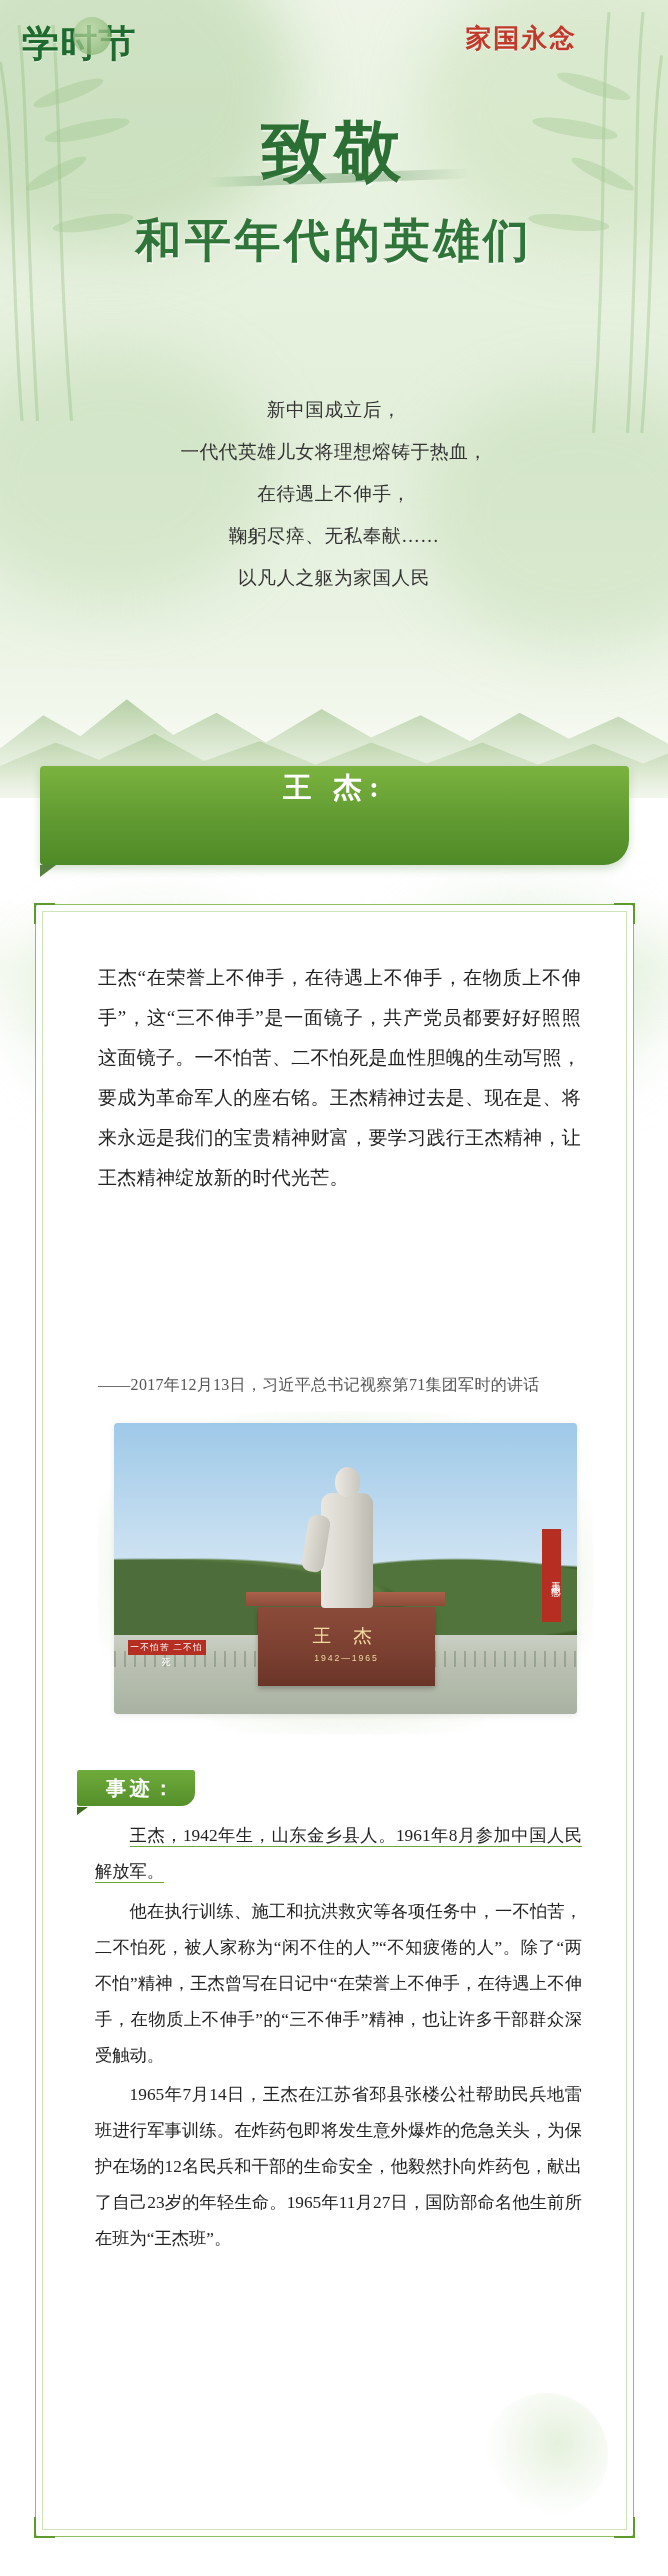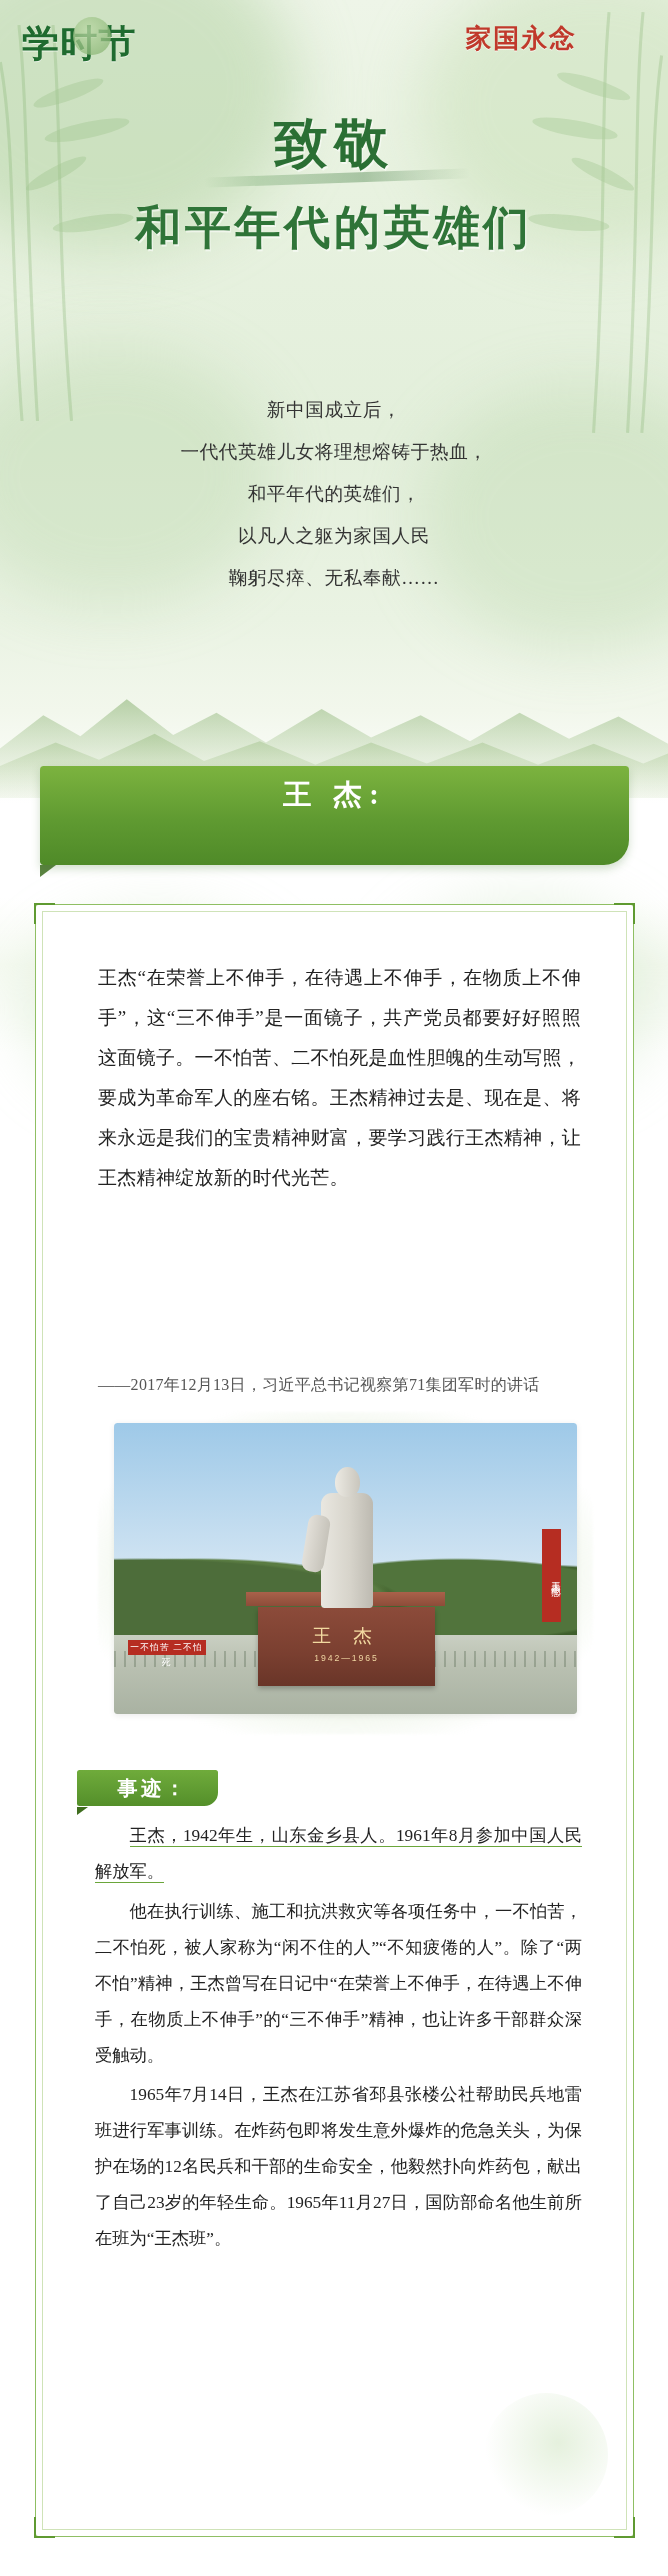--- a/index.html
+++ b/index.html
@@ -76,21 +76,21 @@
   }
 
   
   .hero {
     position:absolute; top:116px; left:0; width:668px;
     text-align:center;
   }
   .hero-line1 {
     font-family:"Liberation Serif", serif;
     font-weight:bold;
-    font-size:54px;
+    font-size:67px;
     color:#2b6f34;
     letter-spacing:6.2px;
     line-height:1.05;
     text-shadow: 1.2px 1.9px 0 rgba(255,255,255,.55);
   }
   .hero-line2 {
     margin-top:24px;
     font-family:"Liberation Serif", serif;
     font-weight:bold;
     font-size:46px;
@@ -124,21 +124,21 @@
   }
 
   
   .banner {
     position:absolute; left:40px; top:766px;
     width:589px; height:99px;
     background:linear-gradient(180deg,#7cb33f 0%, #5f9a31 55%, #4f8a28 100%);
     border-radius:3.7px 3.7px 25px 3.7px;
     box-shadow:0 3.7px 8.7px rgba(80,130,60,.25);
     text-align:center;
-    padding-top:10px;
+    padding-top:3px;
   }
   .banner-title {
     font-family:"Liberation Serif", serif;
     font-weight:bold;
     font-size:28.5px;
     color:#ffffff;
     letter-spacing:7.4px;
   }
   .banner-sub {
     margin-top:5px;
@@ -298,21 +298,21 @@
   }
   .fence {
     position:absolute; left:0; bottom:47px; width:100%; height:16px;
     background:repeating-linear-gradient(90deg, rgba(60,80,55,.55) 0 1.9px, transparent 1.9px 10px);
     opacity:.5;
   }
 
   
   .deeds-tag {
     position:absolute; left:41px; top:865px;
-    width:141px; height:36px;
+    width:118px; height:36px;
     background:linear-gradient(180deg,#6fab3b,#548f2a);
     border-radius:2.5px 2.5px 13.6px 2.5px;
     color:#ffffff;
     font-family:"Liberation Serif", serif;
     font-weight:bold;
     font-size:20px;
     letter-spacing:3.7px;
     text-align:center;
     line-height:36px;
     padding-left:11px;
@@ -392,23 +392,23 @@
 
   <div class="hero">
     <div class="hero-line1">致敬</div>
     <div class="hero-line2">和平年代的英雄们</div>
     <div class="hero-stroke"></div>
   </div>
 
   <div class="intro">
     <div>新中国成立后，</div>
     <div>一代代英雄儿女将理想熔铸于热血，</div>
-    <div>和平年代的英雄们，</div>
+    <div>在待遇上不伸手，</div>
+    <div>鞠躬尽瘁、无私奉献……</div>
     <div>以凡人之躯为家国人民</div>
-    <div>鞠躬尽瘁、无私奉献……</div>
   </div>
 
   <svg class="mountains" viewBox="0 0 1080 230" preserveAspectRatio="none">
     <defs>
       <linearGradient id="mg1" x1="0" y1="0" x2="0" y2="1">
         <stop offset="0%" stop-color="#9dbf86" stop-opacity="0.55"></stop>
         <stop offset="100%" stop-color="#cfe0bd" stop-opacity="0.15"></stop>
       </linearGradient>
       <linearGradient id="mg2" x1="0" y1="0" x2="0" y2="1">
         <stop offset="0%" stop-color="#7ba862" stop-opacity="0.5"></stop>

